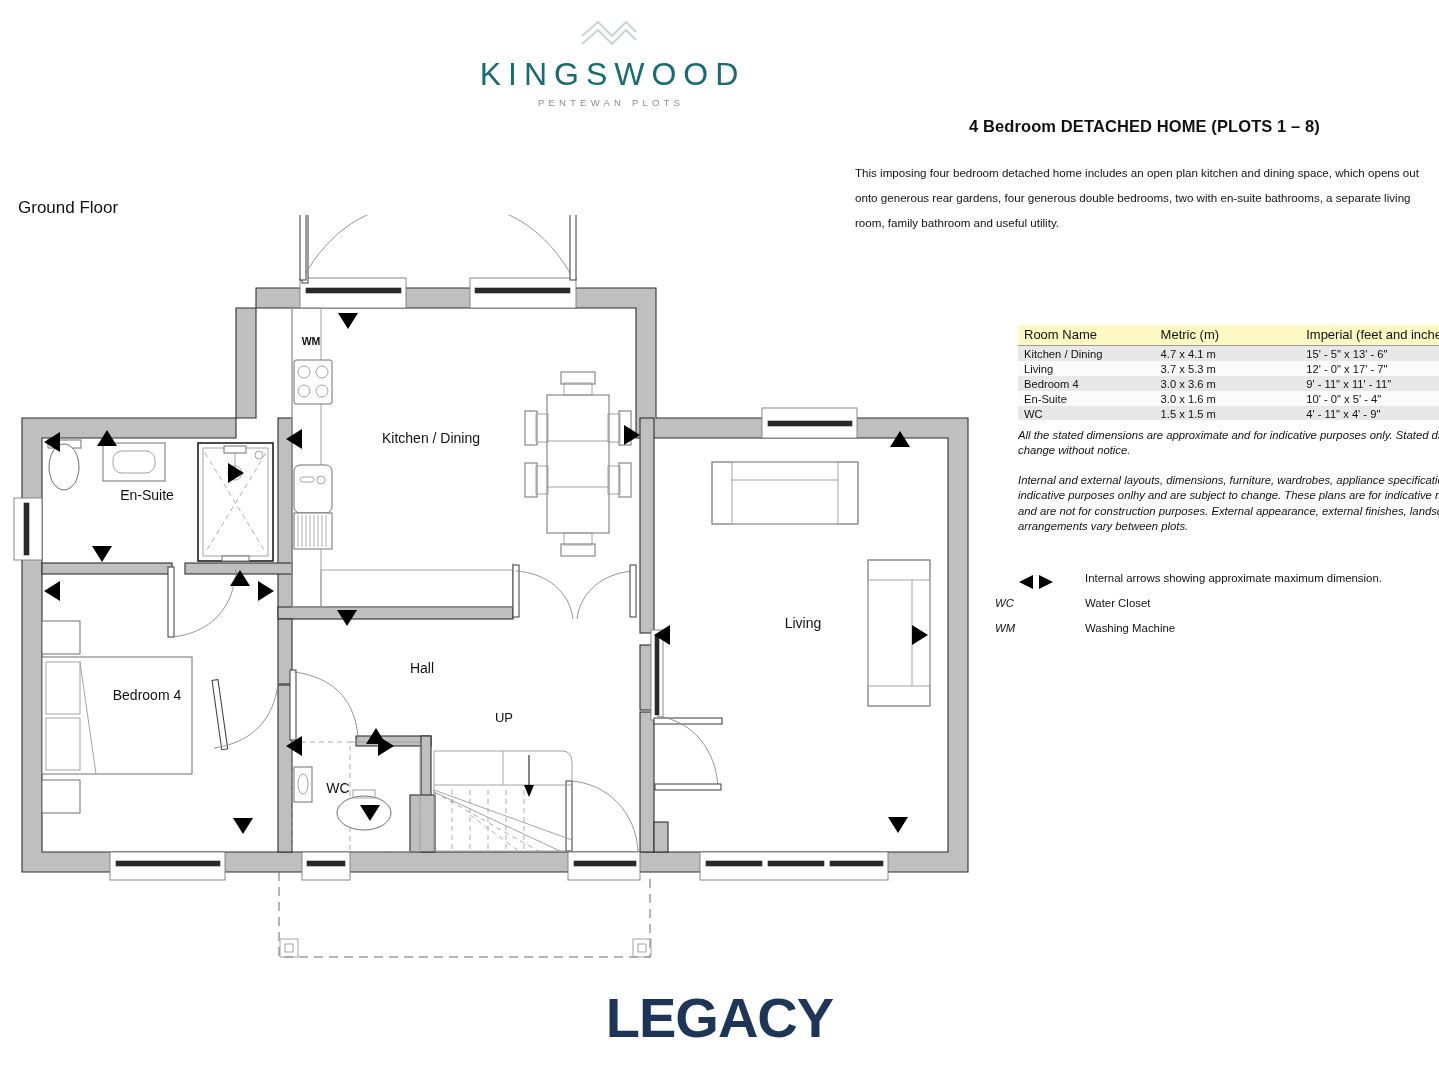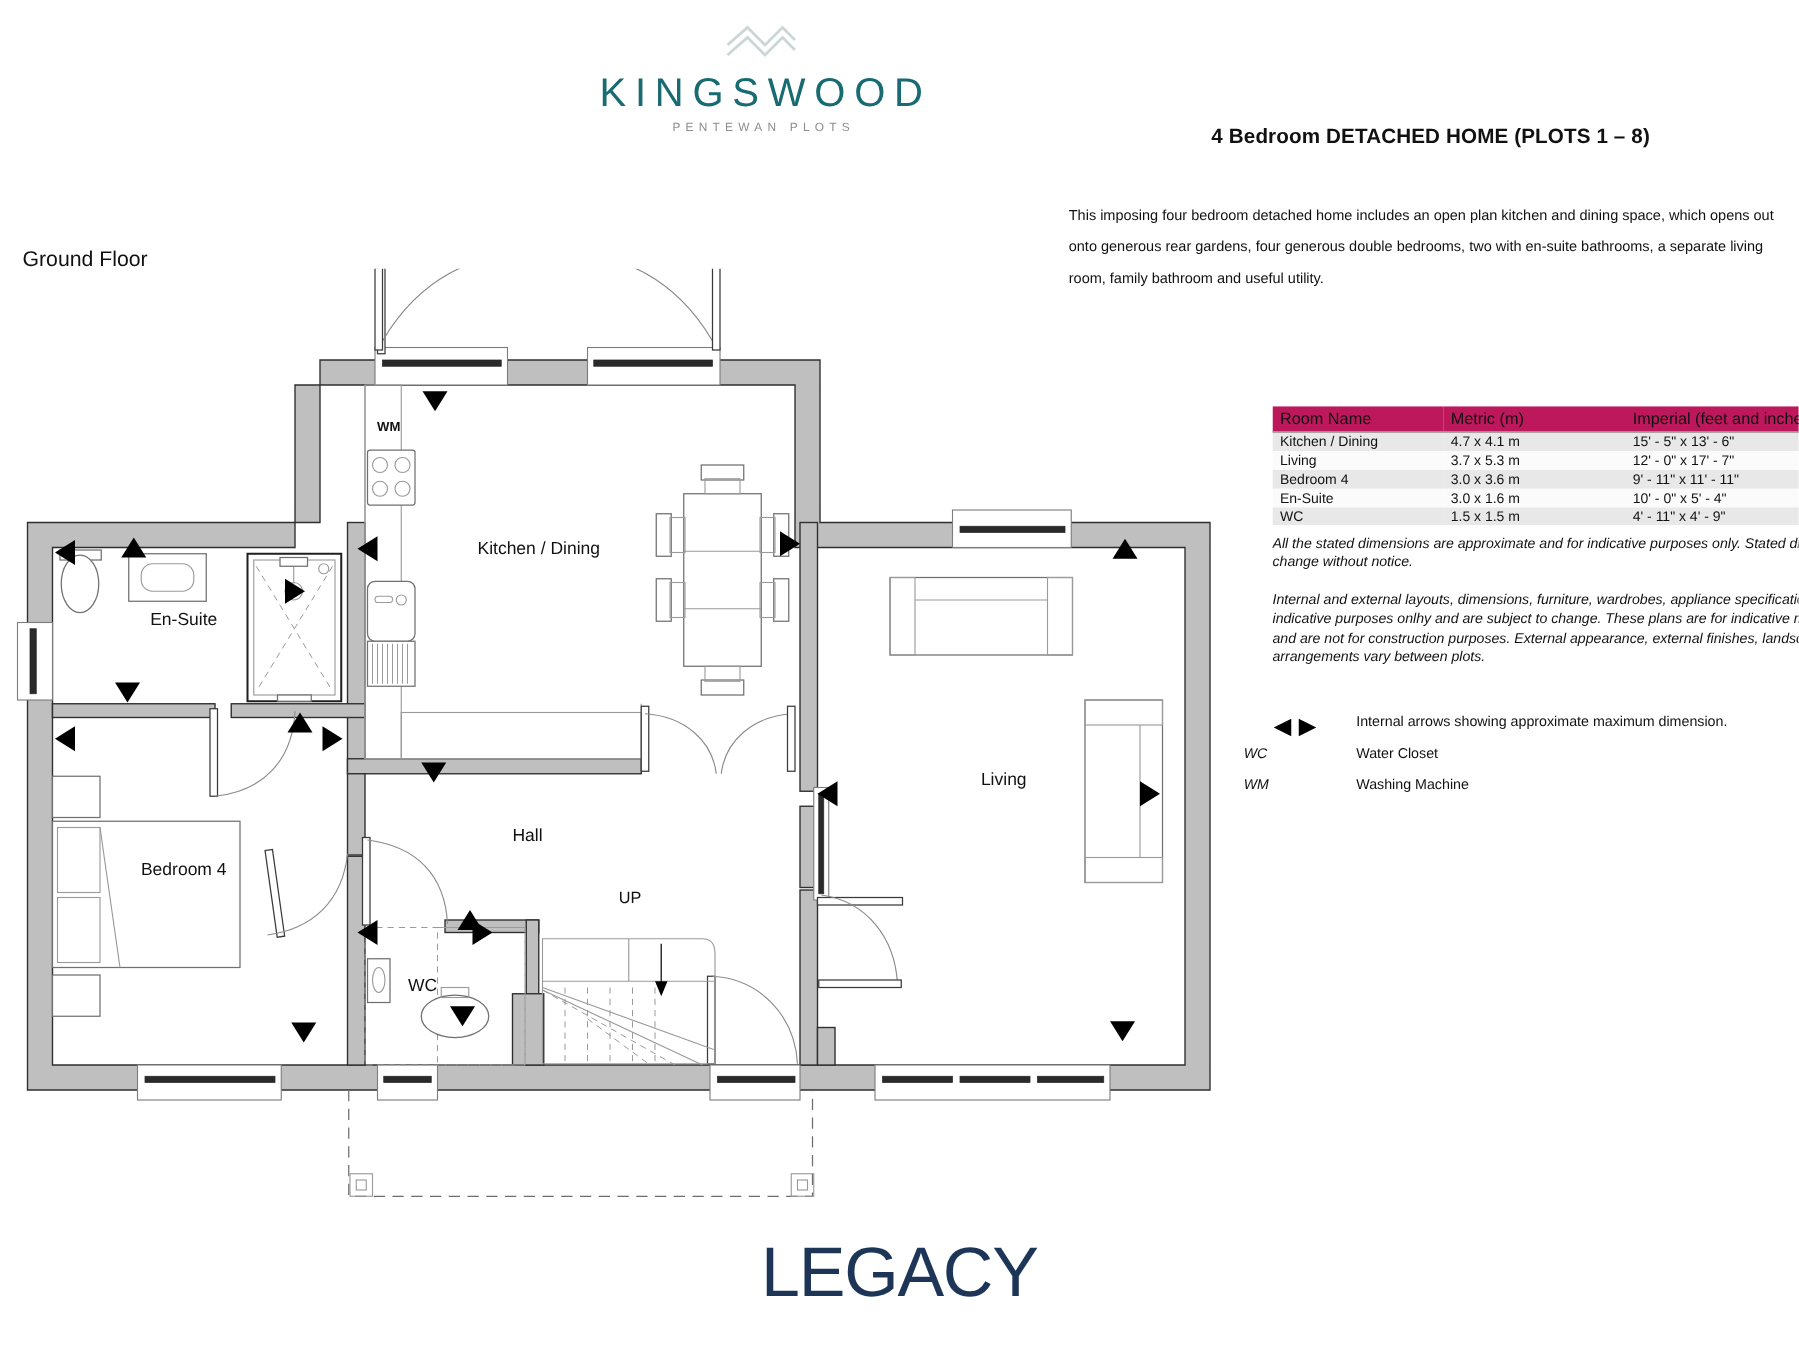--- a/index.html
+++ b/index.html
@@ -18,33 +18,33 @@
     font-size:32px;letter-spacing:7px;color:#186b72;font-weight:400;
     font-family:"Liberation Sans","DejaVu Sans",sans-serif;line-height:1;
     padding-left:7px;
   }
   #brand .sub{
     margin-top:7px;font-size:9.5px;letter-spacing:4.2px;color:#8d8d8d;
     padding-left:4px;
   }
 
   
-  #plan-title{left:850px;top:100px;width:589px;text-align:center;
+  #plan-title{left:850px;top:117px;width:589px;text-align:center;
     font-size:16.5px;font-weight:bold;letter-spacing:0.1px;}
   #plan-desc{left:855px;top:160px;width:580px;text-align:left;
     font-size:11.6px;line-height:25px;}
 
   
   #floor-label{left:18px;top:198px;font-size:17px;}
 
   
   #schedule{left:1018px;top:325px;width:520px;border-collapse:collapse;
     font-size:11.2px;}
   #schedule th{ text-align:left;font-weight:normal;font-size:13px;
-    padding:2px 5px 3px 6px;border-bottom:1px solid #9a9a9a;background:#be185d;}
+    padding:2px 5px 3px 6px;border-bottom:1px solid #9a9a9a;background:#fef9c3;}
   #schedule td{padding:1.5px 5px 1.5px 6px;white-space:nowrap;}
   #schedule tbody tr:nth-child(odd){background:#e8e8e8;}
   #schedule tbody tr:nth-child(even){background:#fbfbfb;}
   #schedule .c-name{width:130px;}
   #schedule .c-metric{width:142px;}
   #schedule .c-imp{width:240px;}
   #sched-clip{position:absolute;left:1018px;top:325px;width:421px;height:95px;overflow:hidden;}
 
   
   #disc-clip{position:absolute;left:1018px;top:428px;width:421px;height:125px;overflow:hidden;}
@@ -53,21 +53,21 @@
 
   
   #legend{left:990px;top:570px;width:450px;font-size:11.4px;}
   .lg-row{position:relative;height:25px;}
   .lg-abbr{position:absolute;left:5px;top:2px;font-style:italic;font-size:11.3px;}
   .lg-text{position:absolute;left:95px;top:2px;font-size:11.4px;white-space:nowrap;}
   .lg-arrows{position:absolute;left:24px;top:3px;}
 
   
   #legacy{left:0;top:990px;width:1439px;text-align:center;}
-  #legacy .lg-name{font-size:56px;font-weight:normal;letter-spacing:-1px;
+  #legacy .lg-name{font-size:56px;font-weight:bold;letter-spacing:-1px;
     color:#1d3557;line-height:1;}
   #legacy .lg-sub{margin-top:4px;font-size:14px;letter-spacing:6.5px;
     color:#2b4668;}
 
   
   #plan{left:0;top:215px;}
 
   
 </style>
 </head>

